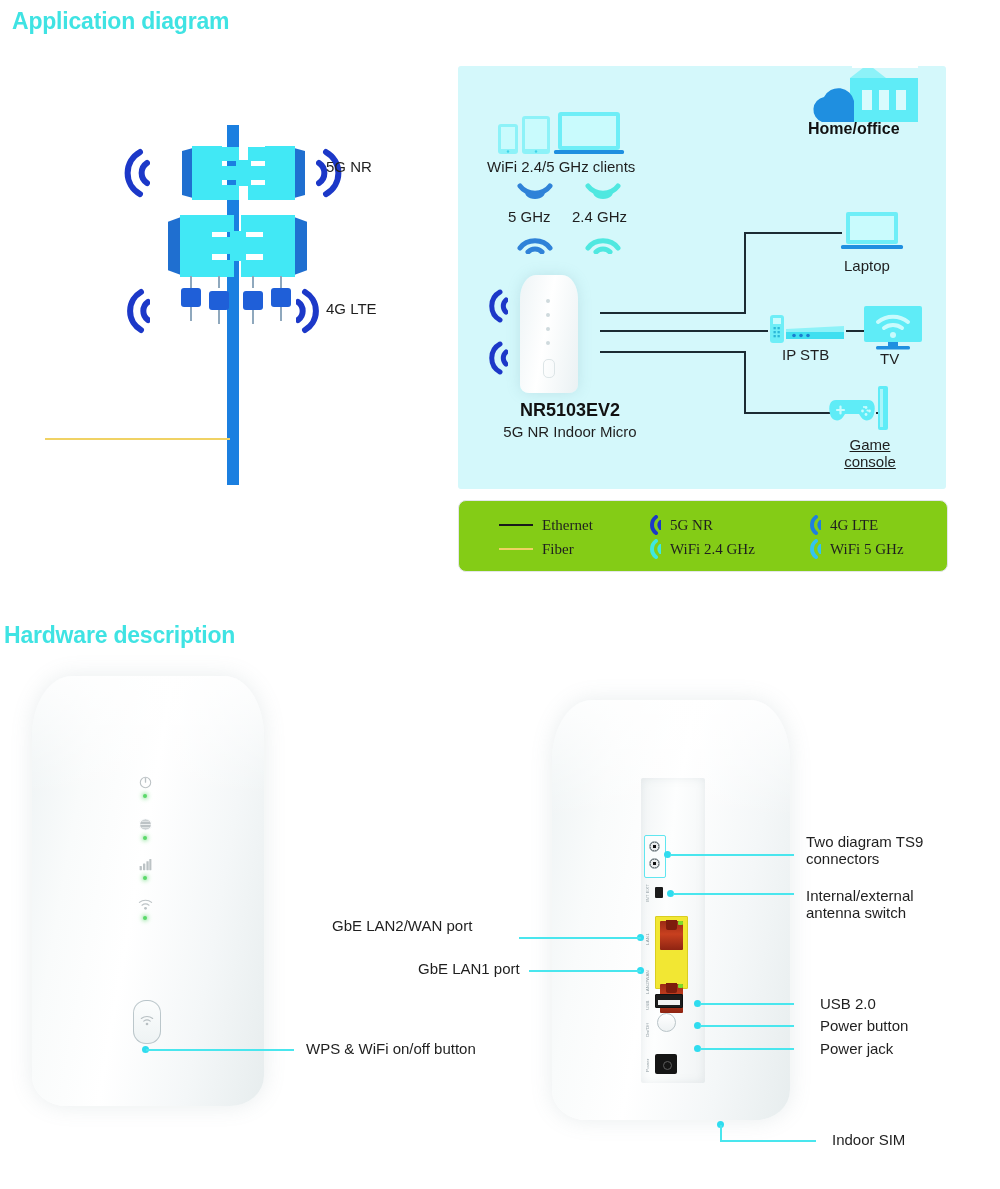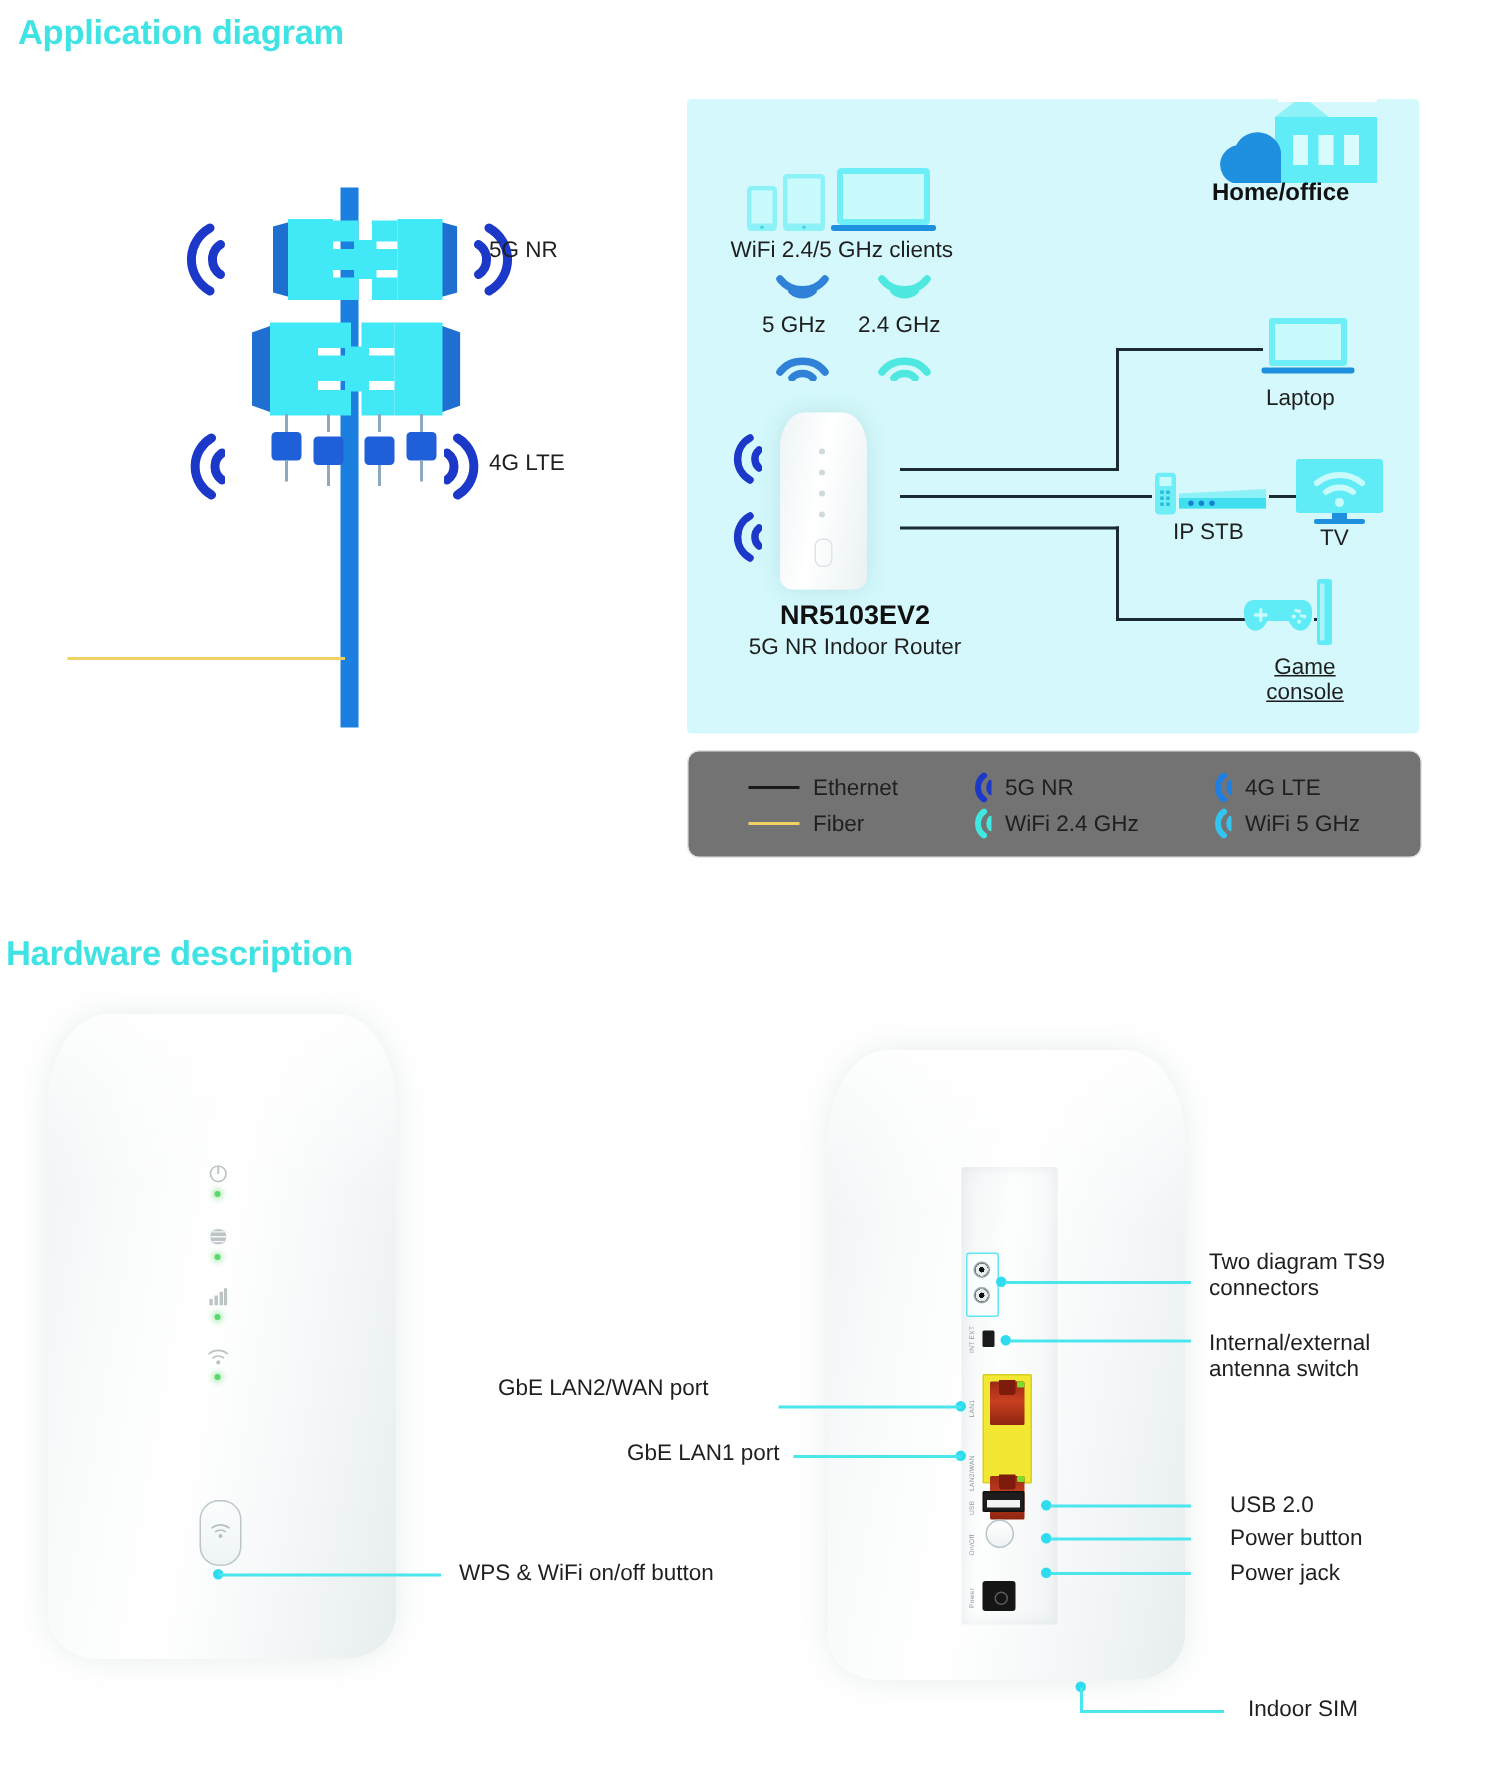--- a/index.html
+++ b/index.html
@@ -20,21 +20,21 @@
   .mast{background:#1b7fe0;}
   .ant-cy{background:#41e8f5;}
   .ant-bl{background:#1f6fd0;}
   .blk{background:#1f5fd8;border-radius:3px;}
 
   
   .panel{
     background:#d4f8fb;border-radius:3px;
   }
   .legend{
-    border:1px solid #e3e6ea;border-radius:8px;background:#737373;
+    border:1px solid #e3e6ea;border-radius:8px;background:#84cc16;font-family:Liberation Serif, serif;
   }
   .legend-row{display:flex;align-items:center;gap:9px;}
   .legend-line{display:block;width:34px;height:2px;}
 
   
   .router-body{
     position:absolute;
     background:linear-gradient(100deg,#eef3f4 0%,#f9fbfb 22%,#ffffff 46%,#f4f7f8 74%,#e7edee 100%);
     border-radius:40px 40px 34px 34px / 60px 60px 30px 30px;
     box-shadow:0 0 22px rgba(120,140,150,.16);
@@ -308,21 +308,21 @@
 <svg class="abs" style="left:482px;top:289px;" width="26" height="34" viewBox="0 0 26 34">
   <path d="M18 3 A16 16 0 0 0 18 31" stroke="#1c38c8" stroke-width="5" fill="none" stroke-linecap="round"></path>
   <path d="M24 11 A8 8 0 0 0 24 23" stroke="#1c38c8" stroke-width="5" fill="none" stroke-linecap="round"></path>
 </svg>
 <svg class="abs" style="left:482px;top:341px;" width="26" height="34" viewBox="0 0 26 34">
   <path d="M18 3 A16 16 0 0 0 18 31" stroke="#1c38c8" stroke-width="5" fill="none" stroke-linecap="round"></path>
   <path d="M24 11 A8 8 0 0 0 24 23" stroke="#1c38c8" stroke-width="5" fill="none" stroke-linecap="round"></path>
 </svg>
 
 <div class="abs lbl-b ctr" style="left:470px;top:400px;width:200px;font-size:18px;">NR5103EV2</div>
-<div class="abs lbl ctr" style="left:470px;top:423px;width:200px;font-size:15px;">5G NR Indoor Router</div>
+<div class="abs lbl ctr" style="left:470px;top:423px;width:200px;font-size:15px;">5G NR Indoor Micro</div>
 
 <div class="abs legend" style="left:458px;top:500px;width:488px;height:70px;">
   <div class="abs" style="left:40px;top:12px;">
     <div class="legend-row" style="height:24px;">
       <span class="legend-line" style="background:#1a1a1a;"></span>
       <span class="lbl">Ethernet</span>
     </div>
     <div class="legend-row" style="height:24px;">
       <span class="legend-line" style="background:#f0d264;"></span>
       <span class="lbl">Fiber</span>

